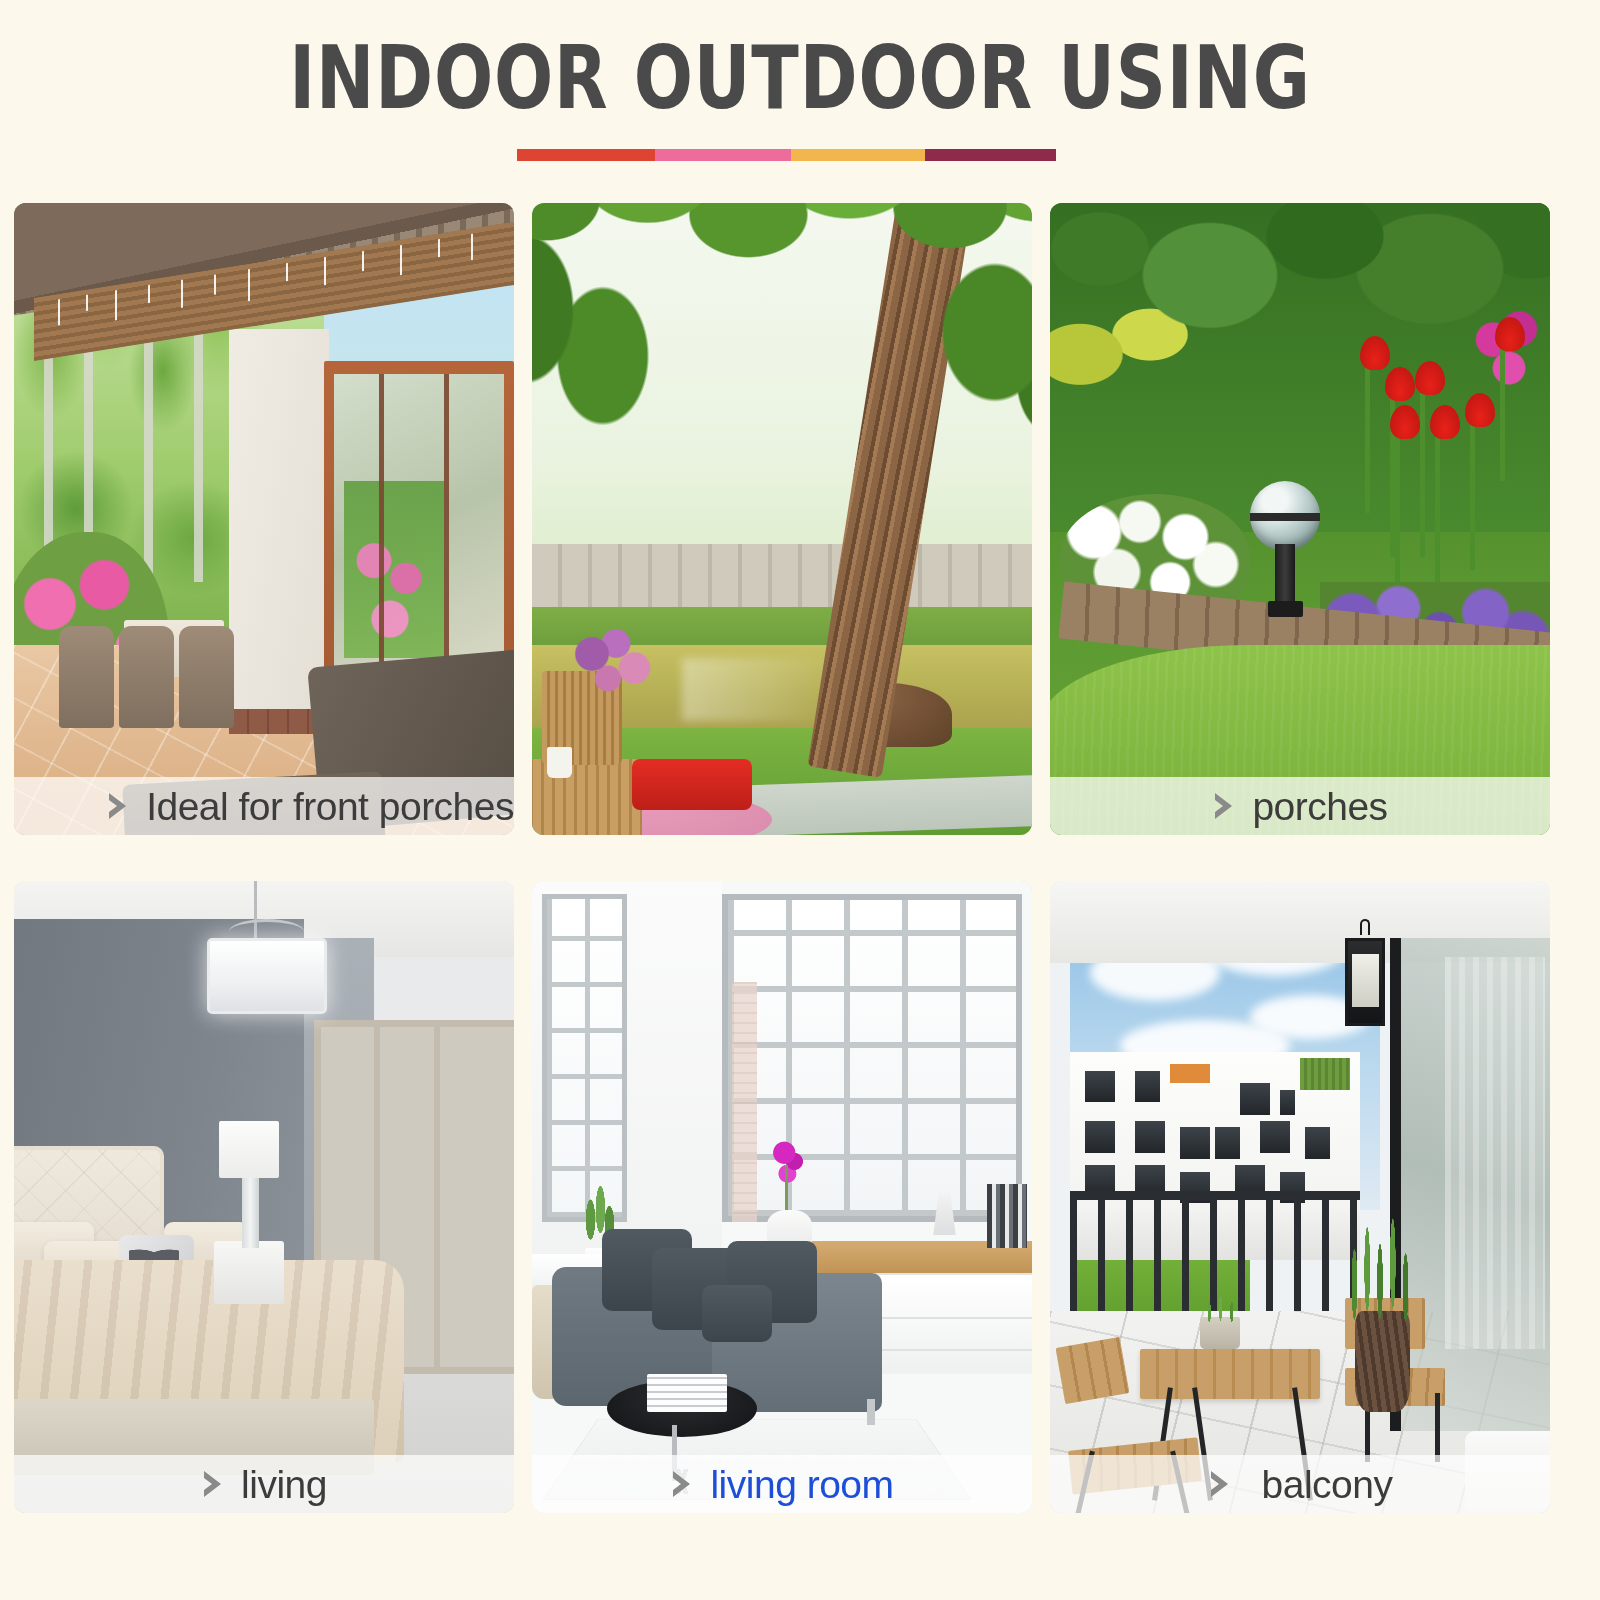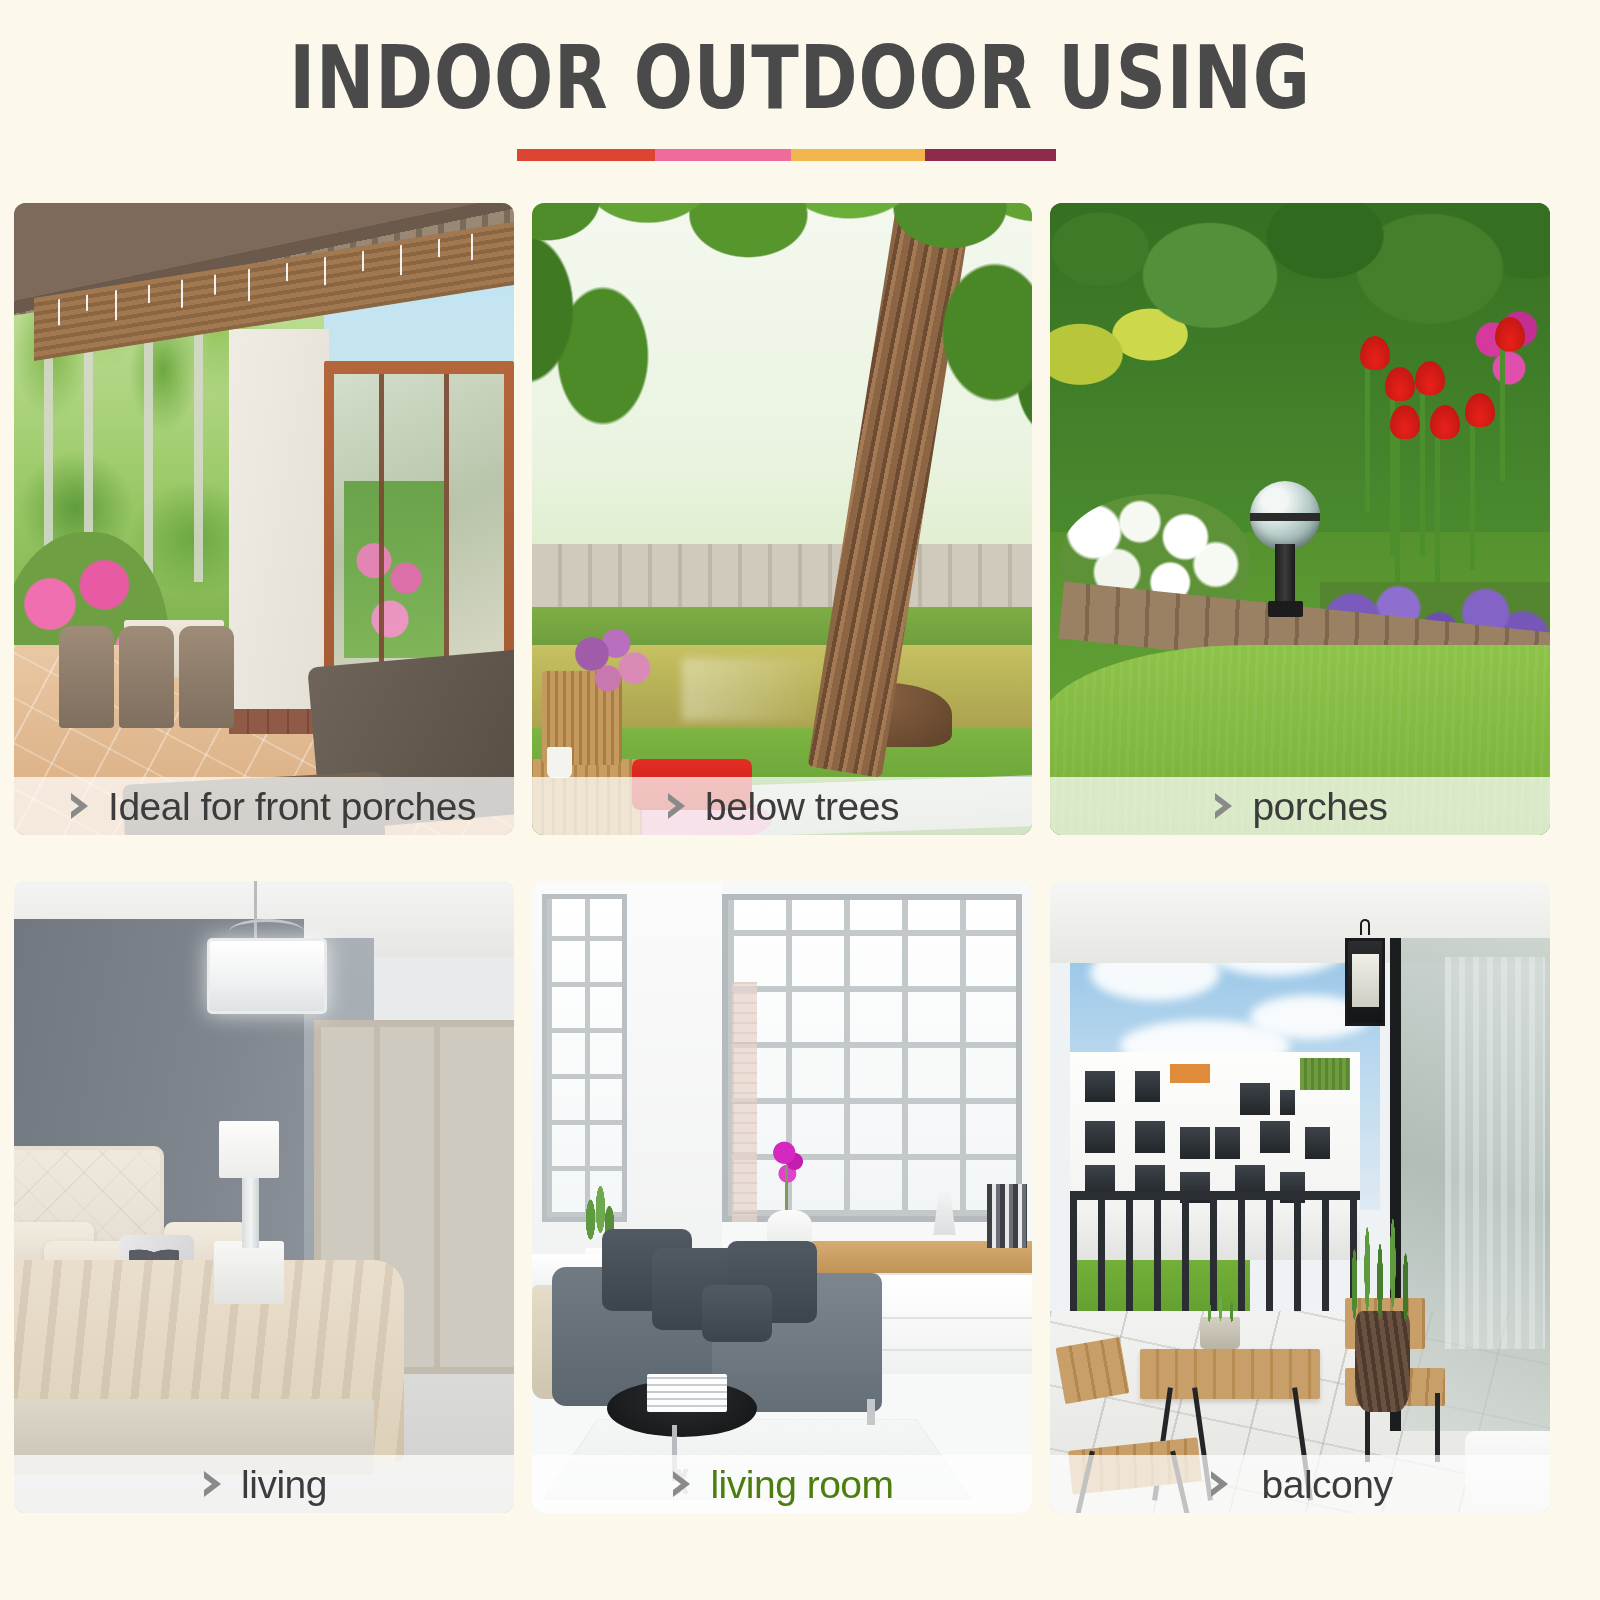--- a/index.html
+++ b/index.html
@@ -83,21 +83,21 @@
     left: 0;
     bottom: 0;
     width: 100%;
     height: 58px;
     background: rgba(255,255,255,0.72);
     display: flex;
     align-items: center;
     gap: 14px;
     z-index: 40;
   }
-  .caption.left  { justify-content: center; padding-left: 16px; }
+  .caption.left  { justify-content: flex-end; padding-left: 16px; }
   .caption.center{ justify-content: center; }
 
   .chev {
     width: 26px;
     height: 30px;
     flex: none;
     display: block;
   }
   .caption-label {
     font-size: 39px;
@@ -867,26 +867,20 @@
       <div class="bigtree"></div>
       <div class="canopy"></div>
       <div class="walkway"></div>
       <div class="pinkmat"></div>
       <div class="bench"></div>
       <div class="redcush"></div>
       <div class="basket"></div>
       <div class="blooms"></div>
       <div class="cup"></div>
     </div>
-    <div class="caption center" style="background: rgba(255, 255, 255, 0.72);">
-      <svg class="chev" viewBox="0 0 26 30">
-        <polygon points="3,2 20,15 3,28 3,21 11,15 3,9" fill="#8A8A8A"></polygon>
-      </svg>
-      <span class="caption-label" style="color: rgb(60, 60, 60);">below trees</span>
-    </div>
   </div>
 
   <div class="cell">
     <div class="scene s3">
       <div class="backshrub"></div>
       <div class="magenta"></div>
 
       <div class="stem" style="left:63%;top:25%;height:24%"></div>
       <div class="tulip" style="left:62%;top:21%"></div>
       <div class="stem" style="left:68%;top:30%;height:26%"></div>
@@ -992,21 +986,21 @@
       <div class="sofa-leg" style="left:40%"></div>
       <div class="table"></div>
       <div class="table-stem"></div>
       <div class="table-foot"></div>
       <div class="bookstack"></div>
     </div>
     <div class="caption center" style="background: rgba(255, 255, 255, 0.72);">
       <svg class="chev" viewBox="0 0 26 30">
         <polygon points="3,2 20,15 3,28 3,21 11,15 3,9" fill="#8A8A8A"></polygon>
       </svg>
-      <span class="caption-label" style="color: #4d7c0f;">living room</span>
+      <span class="caption-label" style="color: #1d4ed8;">living room</span>
     </div>
   </div>
 
   <div class="cell">
     <div class="scene s6">
       <div class="bsky"></div>
       <div class="cloud" style="left:8%;top:10%;width:26%;height:9%"></div>
       <div class="cloud" style="left:30%;top:5%;width:30%;height:10%"></div>
       <div class="cloud" style="left:14%;top:22%;width:34%;height:8%"></div>
       <div class="cloud" style="left:40%;top:18%;width:24%;height:7%"></div>

